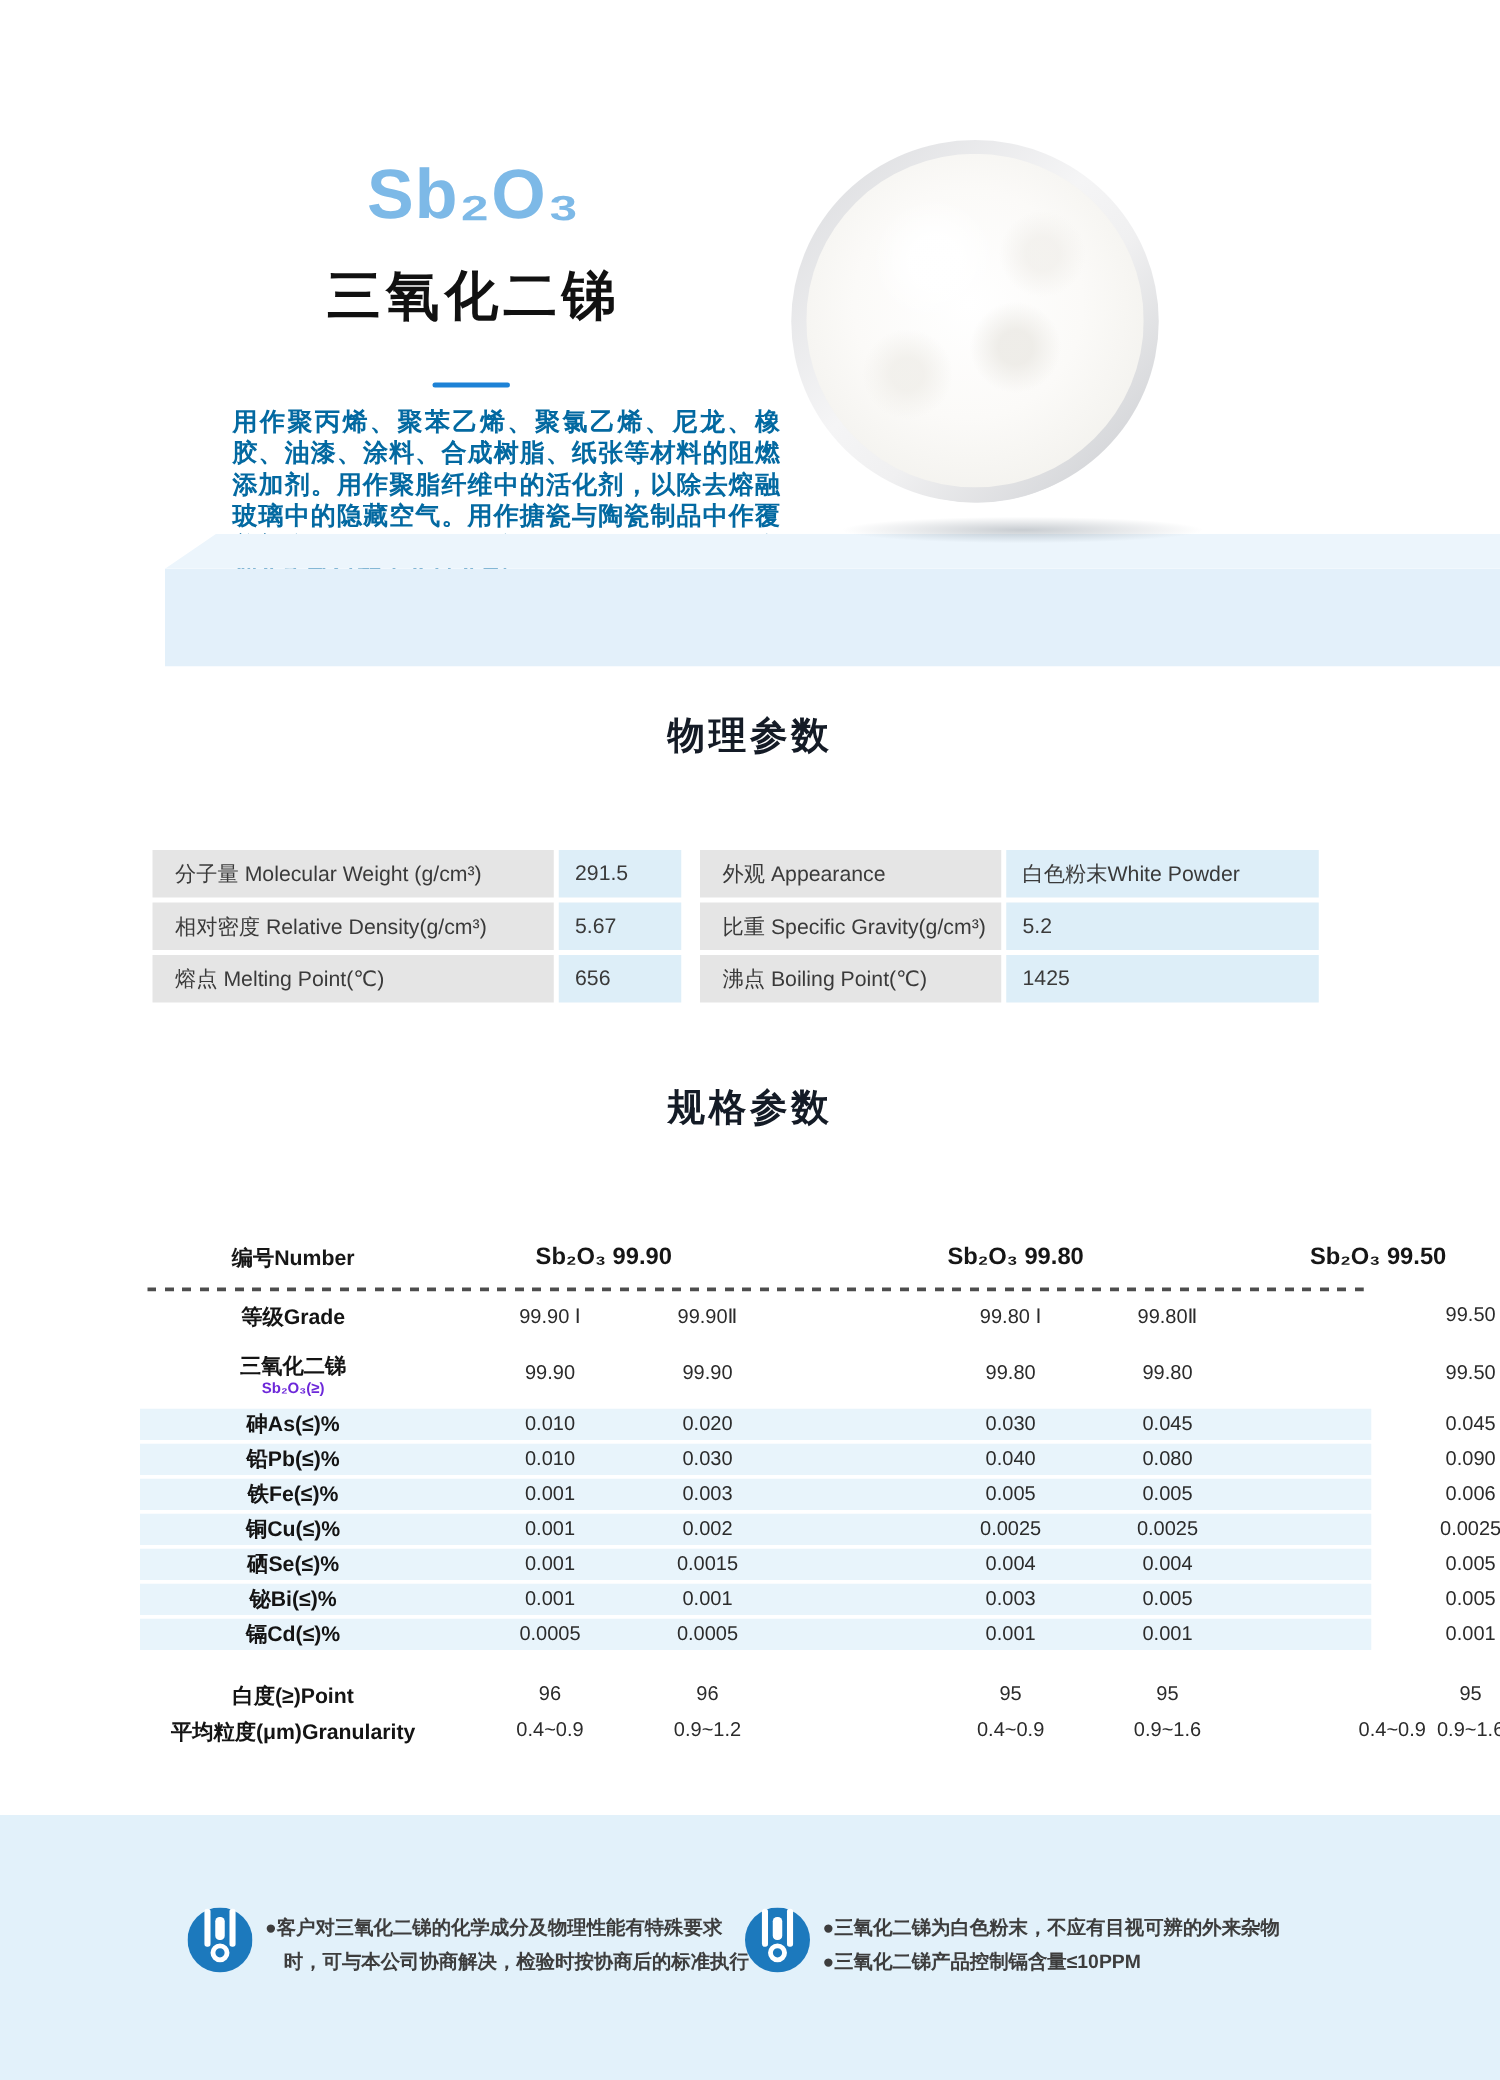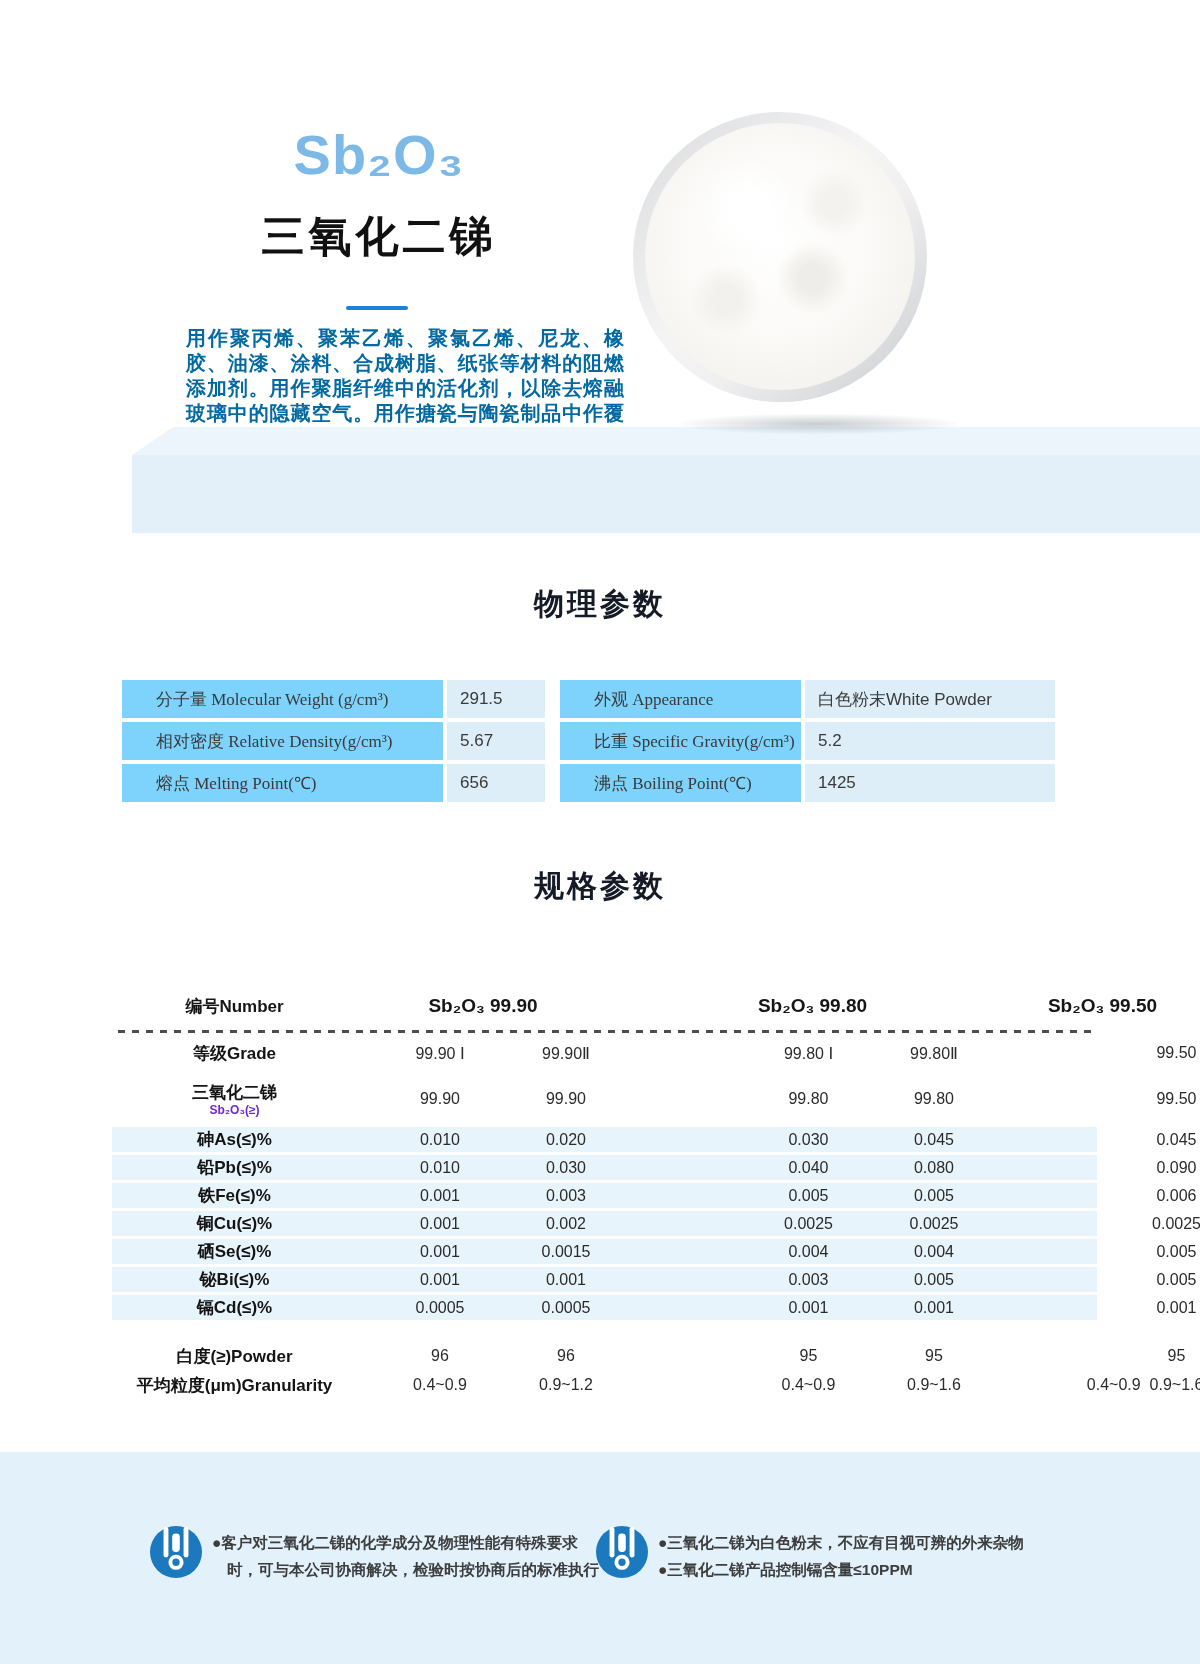--- a/index.html
+++ b/index.html
@@ -32,28 +32,28 @@
               background:
                 radial-gradient(circle at 38% 32%, rgba(255,255,255,.95) 0 8%, rgba(255,255,255,0) 20%),
                 radial-gradient(circle at 62% 58%, rgba(235,233,228,.8) 0 6%, rgba(255,255,255,0) 16%),
                 radial-gradient(circle at 30% 66%, rgba(238,236,231,.7) 0 5%, rgba(255,255,255,0) 14%),
                 radial-gradient(circle at 70% 30%, rgba(240,238,234,.7) 0 5%, rgba(255,255,255,0) 13%),
                 radial-gradient(circle at 48% 45%, #ffffff 0%, #fbfaf8 45%, #f3f2ee 78%, #e7e6e2 100%); }
 
   
   .sec-title { position:absolute; left:0; width:1200px; text-align:center;
                font-size:30px; font-weight:bold; color:#141b26; letter-spacing:3px; }
-  .sec-title.phys { top:584px; }
+  .sec-title.phys { top:568px; }
   .sec-title.spec { top:866px; }
 
   
   .phys-grid { position:absolute; left:122px; top:680px; width:956px; }
   .phys-row { display:flex; margin-bottom:4px; }
   .pcell { height:38px; display:flex; align-items:center; font-size:17px; color:#3a3a3a; white-space:pre; }
-  .plabel { background:#7dd3fc; padding-left:34px;font-family:Liberation Serif, serif; }
+  .plabel { background:#e5e5e5; padding-left:18px; }
   .pvalue { background:#ddeef8; padding-left:13px; margin-left:4px; }
   .pl-l { width:321px; } .pv-l { width:98px; }
   .pr-gap { width:15px; }
   .pl-r { width:241px; } .pv-r { width:250px; }
 
   
   .spec-table { position:absolute; left:112px; top:984px; width:985px; }
   .srow { display:grid; grid-template-columns:245px 92px 86px 78px 95px 82px 25px 205px; align-items:center;gap:37px; }
   .srow-head { grid-template-columns:245px 178px 78px 177px 25px 205px; height:44px; }
   .scell { text-align:center; font-size:16px; color:#2b2b2b; white-space:pre; }
@@ -231,21 +231,21 @@
       <div class="scell">0.0005</div>
       <div class="scell">0.0005</div>
       <div></div>
       <div class="scell">0.001</div>
       <div class="scell">0.001</div>
       <div></div>
       <div class="scell">0.001</div>
     </div>
 
     <div class="srow srow-white1">
-      <div class="slabel">白度(≥)Powder</div>
+      <div class="slabel">白度(≥)Point</div>
       <div class="scell">96</div>
       <div class="scell">96</div>
       <div></div>
       <div class="scell">95</div>
       <div class="scell">95</div>
       <div></div>
       <div class="scell">95</div>
     </div>
 
     <div class="srow srow-white2">

